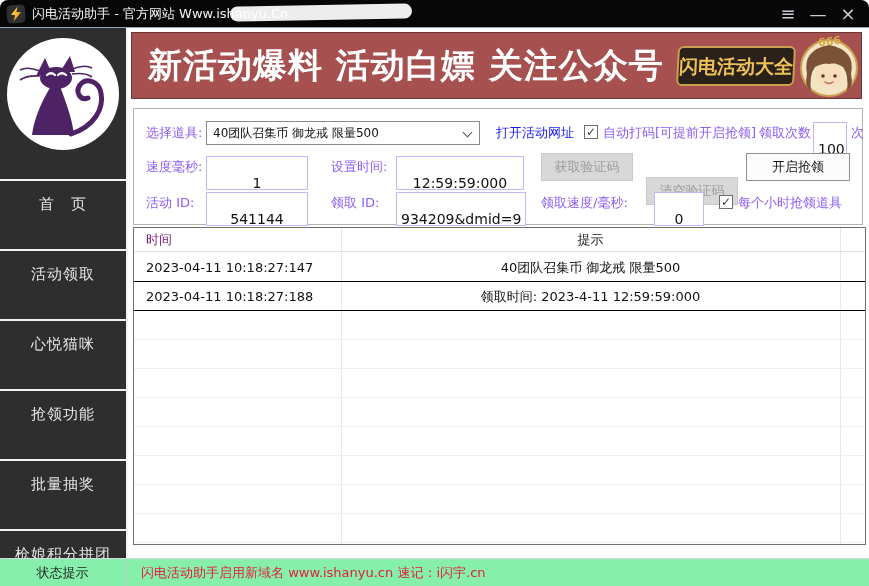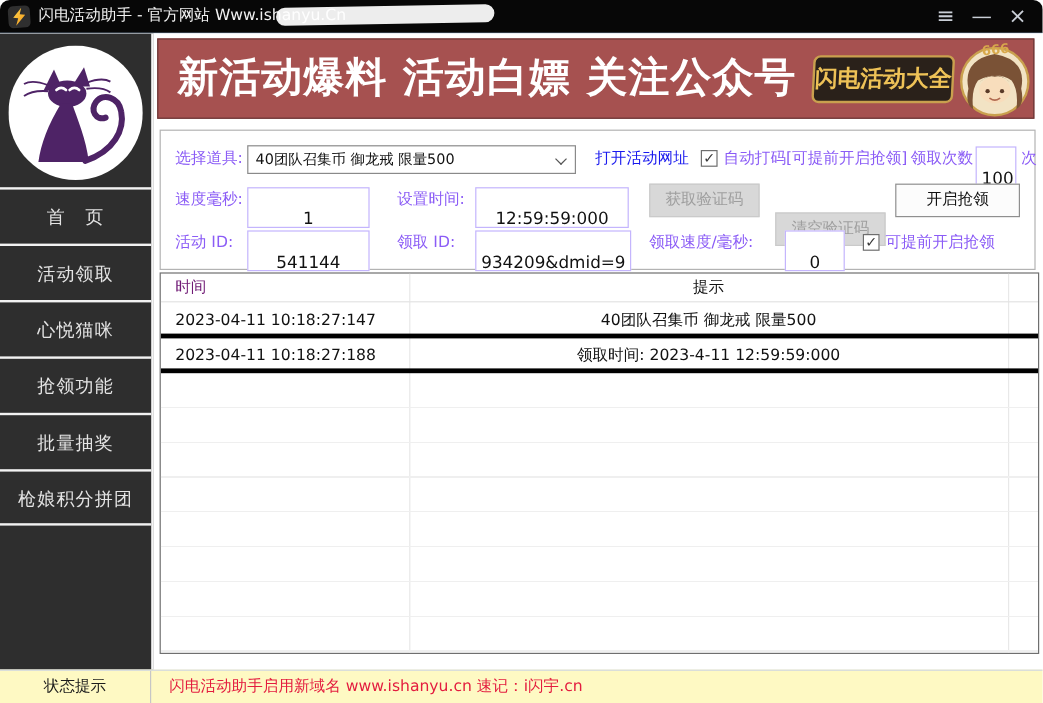--- a/index.html
+++ b/index.html
@@ -33,21 +33,21 @@
   .win-close{right:8px;font-size:18px;}
   
   .sidebar{
     position:absolute;left:0;top:28px;width:128px;height:530px;
     background:#2e2e2e;border-right:2px solid #f5f5f5;
   }
   .cat-circle{position:absolute;left:7px;top:10px;width:112px;height:112px;}
   .menu{position:absolute;left:0;top:128px;width:126px;}
   .menu-item{
     height:47px;line-height:47px;text-align:center;color:#e4e4e4;
-    font-size:15px;border-top:2px solid #f2f2f2;letter-spacing:1px;cursor:default;
+    font-size:15px;border-top:2px solid #f2f2f2;letter-spacing:1px;cursor:default;margin-top:23px;
   }
   .menu-item:last-child{border-bottom:2px solid #f2f2f2;}
   
   .content{position:absolute;left:128px;top:28px;width:741px;height:530px;background:#fff;}
   
   .banner{
     position:absolute;left:3px;top:4px;width:731px;height:67px;
     background:#a65150;border:1px solid #6a3636;overflow:hidden;
   }
   .banner-headline{
@@ -98,33 +98,33 @@
   .logtable{
     position:absolute;left:5px;top:199px;width:733px;height:318px;
     border:1px solid #6f6f6f;background:#fff;overflow:hidden;font-size:13px;
   }
   .col-line{position:absolute;top:0;bottom:0;width:1px;background:#e8e8e8;}
   .col-line.c1{left:207px;}
   .col-line.c2{left:706px;}
   .thead{position:absolute;left:0;top:0;right:0;height:24px;border-bottom:1px solid #e3e3e3;}
   .th-time{position:absolute;left:12px;top:0;height:24px;line-height:24px;color:#701a75;}
   .th-msg{position:absolute;left:207px;top:0;width:499px;height:24px;line-height:24px;text-align:center;color:#111;}
-  .trow{position:absolute;left:0;right:0;height:29px;border-bottom:4px solid #000000;}
+  .trow{position:absolute;left:0;right:0;height:29px;border-bottom:1px solid #000000;}
   .trow .c-time{position:absolute;left:12px;top:0;height:29px;line-height:29px;}
   .trow .c-msg{position:absolute;left:207px;width:499px;top:0;height:29px;line-height:29px;text-align:center;}
   .r0{top:25px;}
   .r1{top:54px;}
   .empty-rows{
     position:absolute;left:0;right:0;top:83px;bottom:0;
     background:repeating-linear-gradient(to bottom,transparent 0 28px,#efefef 28px 29px);
   }
   
   .statusbar{
     position:absolute;left:0;top:558px;width:869px;height:28px;
-    background:#fef9c3;border-top:1px solid #d2d8e0;
+    background:#86efac;border-top:1px solid #d2d8e0;
   }
   .status-label{
     position:absolute;left:0;top:0;width:126px;height:28px;line-height:27px;
     text-align:center;font-size:13px;color:#1c1c1c;border-right:1px solid #c6c6c6;
   }
   .status-msg{
     position:absolute;left:141px;top:0;height:28px;line-height:27px;
     font-size:13px;color:#e31c3f;white-space:nowrap;
   }
 </style>
@@ -220,21 +220,21 @@
       <div class="btn btn-disabled" style="left:512px;top:44px;width:92px;margin-top:24px;">清空验证码</div>
       <div class="btn btn-primary" style="left:612px;top:44px;width:104px;">开启抢领</div>
 
       <div class="fl lbl" style="left:12px;top:82px;">活动  ID:</div>
       <div class="tinput tcenter" style="left:72px;top:83px;width:102px;">541144</div>
       <div class="fl lbl" style="left:197px;top:82px;">领取  ID:</div>
       <div class="tinput" style="left:262px;top:83px;width:130px;">934209&amp;dmid=9</div>
       <div class="fl lbl" style="left:407px;top:82px;">领取速度/毫秒:</div>
       <div class="tinput tcenter" style="left:520px;top:83px;width:50px;">0</div>
       <span class="cbx" style="left:585px;top:86px;">✓</span>
-      <div class="fl lbl" style="left:604px;top:82px;">可提前开启抢领</div>
+      <div class="fl lbl" style="left:604px;top:82px;">每个小时抢领道具</div>
     </div>
 
     <div class="logtable">
       <div class="col-line c1"></div>
       <div class="col-line c2"></div>
       <div class="thead">
         <span class="th-time">时间</span>
         <span class="th-msg">提示</span>
       </div>
       <div class="trow r0">

